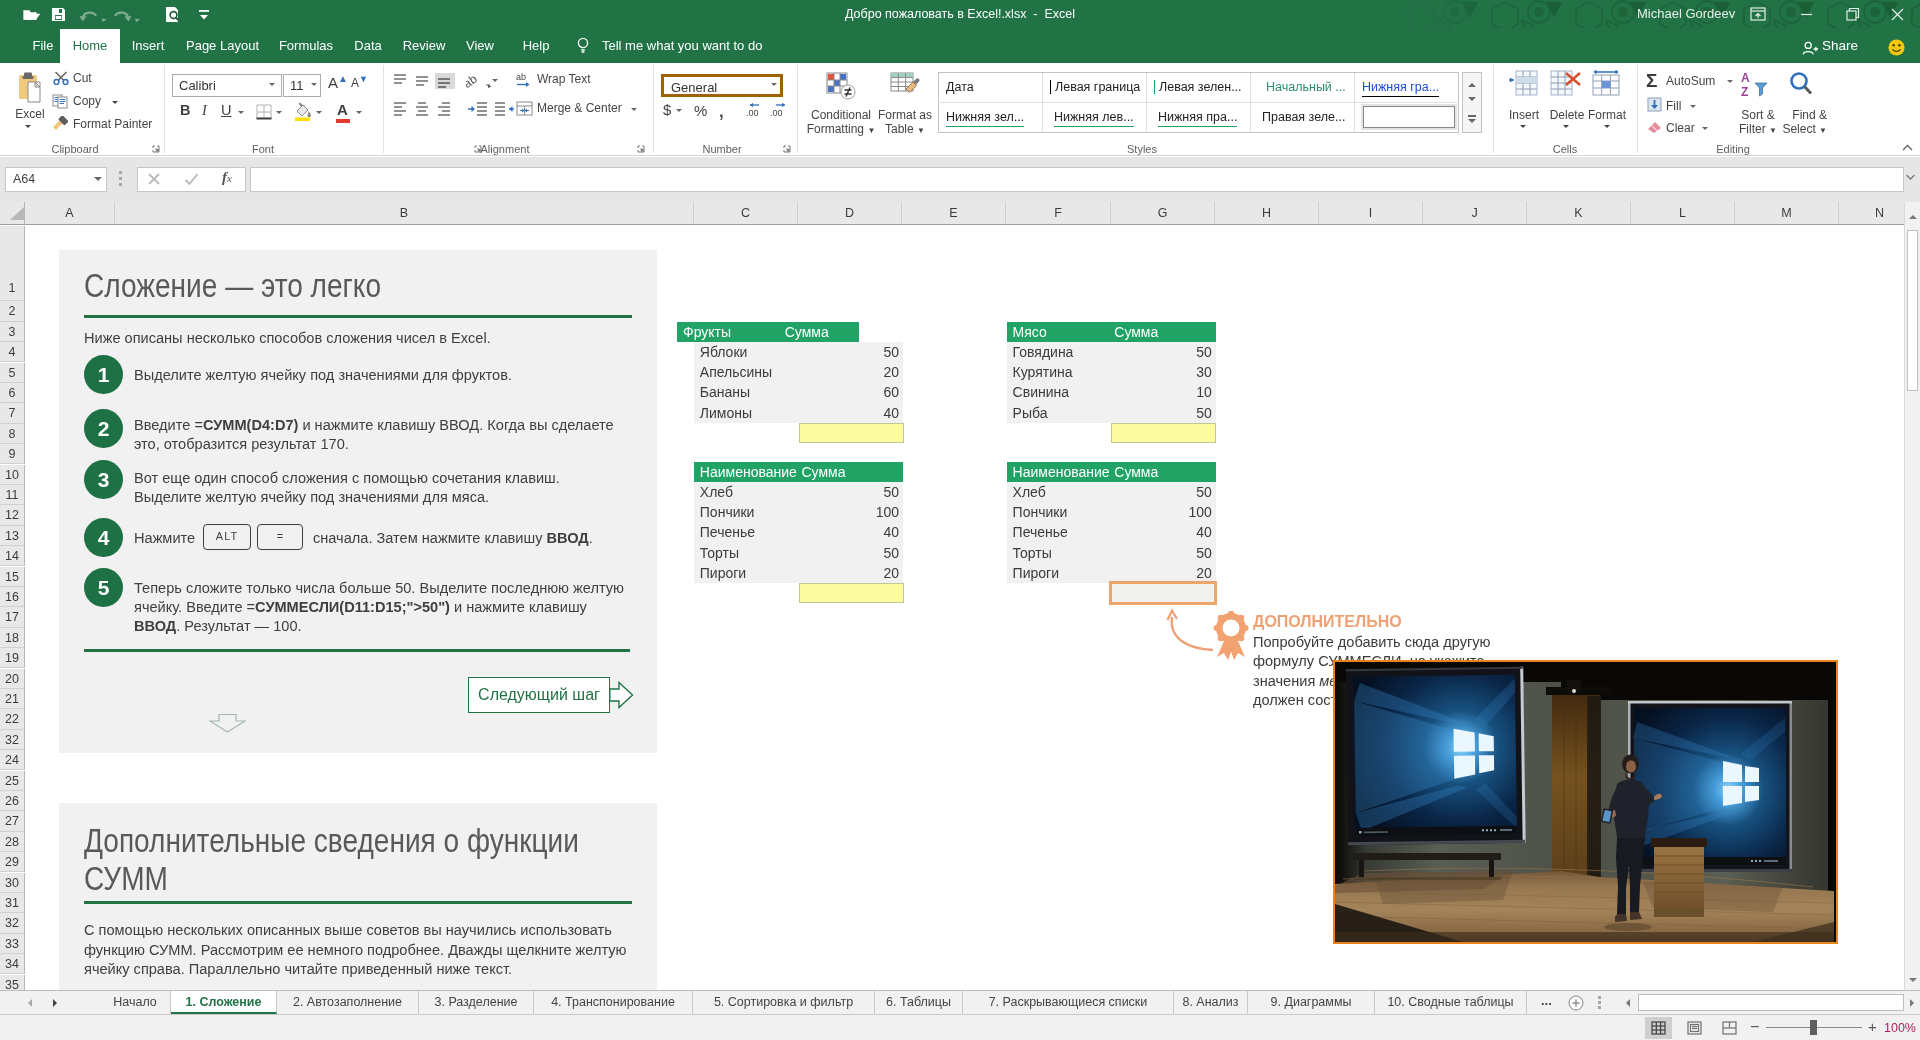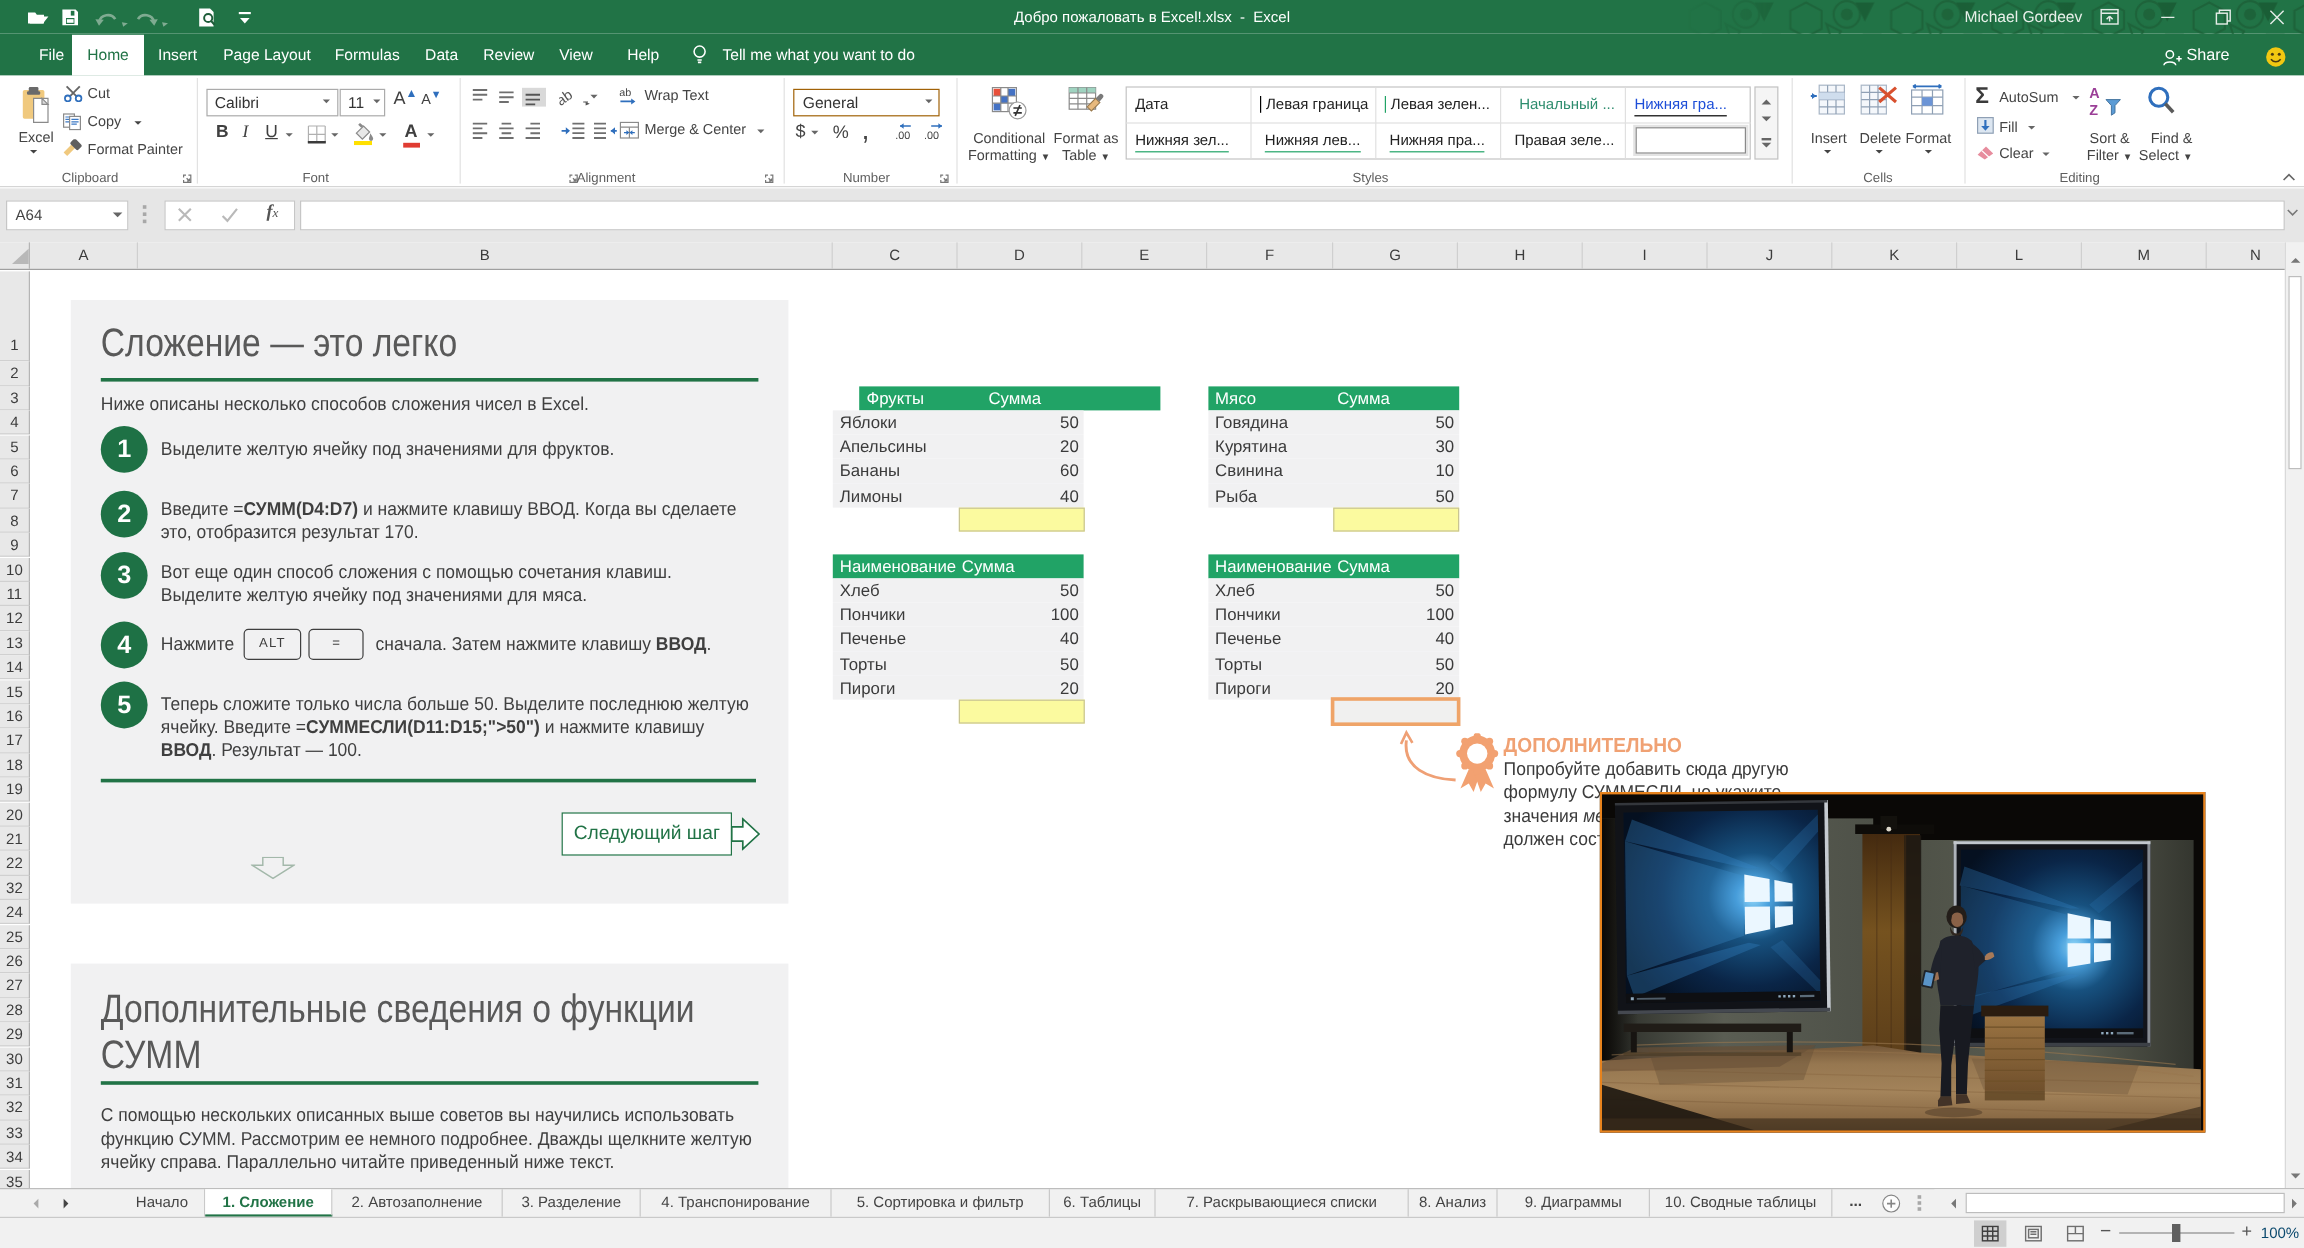--- a/index.html
+++ b/index.html
@@ -282,21 +282,21 @@
   <div class="abs" style="left:631px;top:45px;width:0;height:0;border:3.2px solid transparent;border-top-color:#666"></div>
   <div class="abs grp-label" style="left:425px;width:160px">Alignment</div>
   <svg class="abs" style="left:637px;top:82px;width:8px;height:8px" viewBox="0 0 8 8">
       <g stroke="#777" fill="none">
         <path d="M1 3 V1 H3 M5 1 H7 V7 H1 V5"></path>
         <path d="M3.5 3.5 L6 6 M6 6 v-2.2 M6 6 h-2.2" stroke-width="1.1"></path>
       </g>
     </svg>
   <div class="vsep" style="left:653px"></div>
 
-  <div class="abs" style="left:661px;top:11px;width:122px;height:23px;background:#fff;border:1px solid #a16207;font-size:13px;color:#333;line-height:21px;padding-left:7px">General</div>
+  <div class="abs" style="left:661px;top:11px;width:122px;height:23px;background:#fff;border:3px solid #a16207;font-size:13px;color:#333;line-height:21px;padding-left:7px">General</div>
   <div class="abs" style="left:771px;top:20px;width:0;height:0;border:3.5px solid transparent;border-top-color:#666"></div>
   <div class="abs" style="left:663px;top:38px;font-size:15px;color:#444">$</div>
   <div class="abs" style="left:676px;top:46px;width:0;height:0;border:3.2px solid transparent;border-top-color:#666"></div>
   <div class="abs" style="left:694px;top:39px;font-size:15px;color:#444">%</div>
   <div class="abs" style="left:718px;top:32px;font-size:24px;color:#444">,</div>
   <svg class="abs" style="left:746px;top:39px;width:19px;height:16px" viewBox="0 0 19 16">
       <text x="0" y="14" font-size="9" fill="#444">.00</text>
       <path d="M4 3 h9" stroke="#2f6fbd" stroke-width="1.3"></path>
       <path d="M4 3 l3 -2.2 v4.4 z" fill="#2f6fbd"></path>
     </svg>
@@ -557,21 +557,21 @@
   <svg class="abs" style="left:609px;top:455px;width:25px;height:28px" viewBox="0 0 25 28">
       <path d="M0.8 8 H10 V1.5 L23.5 14 L10 26.5 V20 H0.8 Z" fill="#fff" stroke="#217346" stroke-width="1.4"></path>
     </svg>
 
   <div class="panel" style="left:59px;top:577px;width:598px;height:187px"></div>
   <div class="abs h1" style="left:84px;top:596px;line-height:38px">Дополнительные сведения о функции<br>СУММ</div>
   <div class="gline" style="left:84px;top:675px;width:548px"></div>
   <div class="abs sx" style="left:84px;top:694px;font-size:15.5px;color:#3f3f3f;line-height:19.5px">С помощью нескольких описанных выше советов вы научились использовать<br>функцию СУММ. Рассмотрим ее немного подробнее. Дважды щелкните желтую<br>ячейку справа. Параллельно читайте приведенный ниже текст.</div>
 
   <div id="tables">
-      <div class="tbl-h" style="left:716px;top:95.9px;width:251px">
+      <div class="tbl-h" style="left:677px;top:95.9px;width:182px">
         <span class="cell-name" style="top:2px">Фрукты</span>
         <span class="cell-name" style="left:107.7px;top:2px">Сумма</span>
       </div>
       <div class="tbl-r" style="left:693.8px;top:115.90px;width:209.2px;height:20.25px">
         <span class="cell-name" style="top:2px">Яблоки</span>
         <span class="cell-num" style="top:2px">50</span>
       </div>
       <div class="tbl-r" style="left:693.8px;top:136.15px;width:209.2px;height:20.25px">
         <span class="cell-name" style="top:2px">Апельсины</span>
         <span class="cell-num" style="top:2px">20</span>
@@ -737,21 +737,21 @@
       <g stroke="#6f6f6f" stroke-width="1.2" fill="none">
         <rect x="1" y="1" width="13" height="12"></rect>
         <line x1="7.5" y1="1" x2="7.5" y2="7"></line>
         <line x1="1" y1="7" x2="14" y2="7"></line>
       </g>
     </svg>
   <div class="abs" style="left:1750px;top:3px;font-size:16px;color:#555">−</div>
   <div class="abs" style="left:1766px;top:12px;width:96px;height:1px;background:#8a8a8a"></div>
   <div class="abs" style="left:1810px;top:5px;width:7px;height:15px;background:#5f5f5f"></div>
   <div class="abs" style="left:1868px;top:3px;font-size:15px;color:#555">+</div>
-  <div class="abs" style="left:1884px;top:6px;font-size:12.5px;color:#0c4a6e">100%</div>
+  <div class="abs" style="left:1884px;top:6px;font-size:12.5px;color:#be185d">100%</div>
 </div>
 <svg class="abs" id="video" width="505" height="284" viewBox="0 0 505 284" style="left:1333px;top:660px">
   <defs>
     <radialGradient id="heroL" cx="0.66" cy="0.45" r="0.72">
       <stop offset="0" stop-color="#9adcfb"></stop>
         <stop offset="0.12" stop-color="#4ba2de"></stop>
         <stop offset="0.32" stop-color="#17517f"></stop>
         <stop offset="0.65" stop-color="#0a2547"></stop>
         <stop offset="1" stop-color="#051020"></stop>
     </radialGradient>

